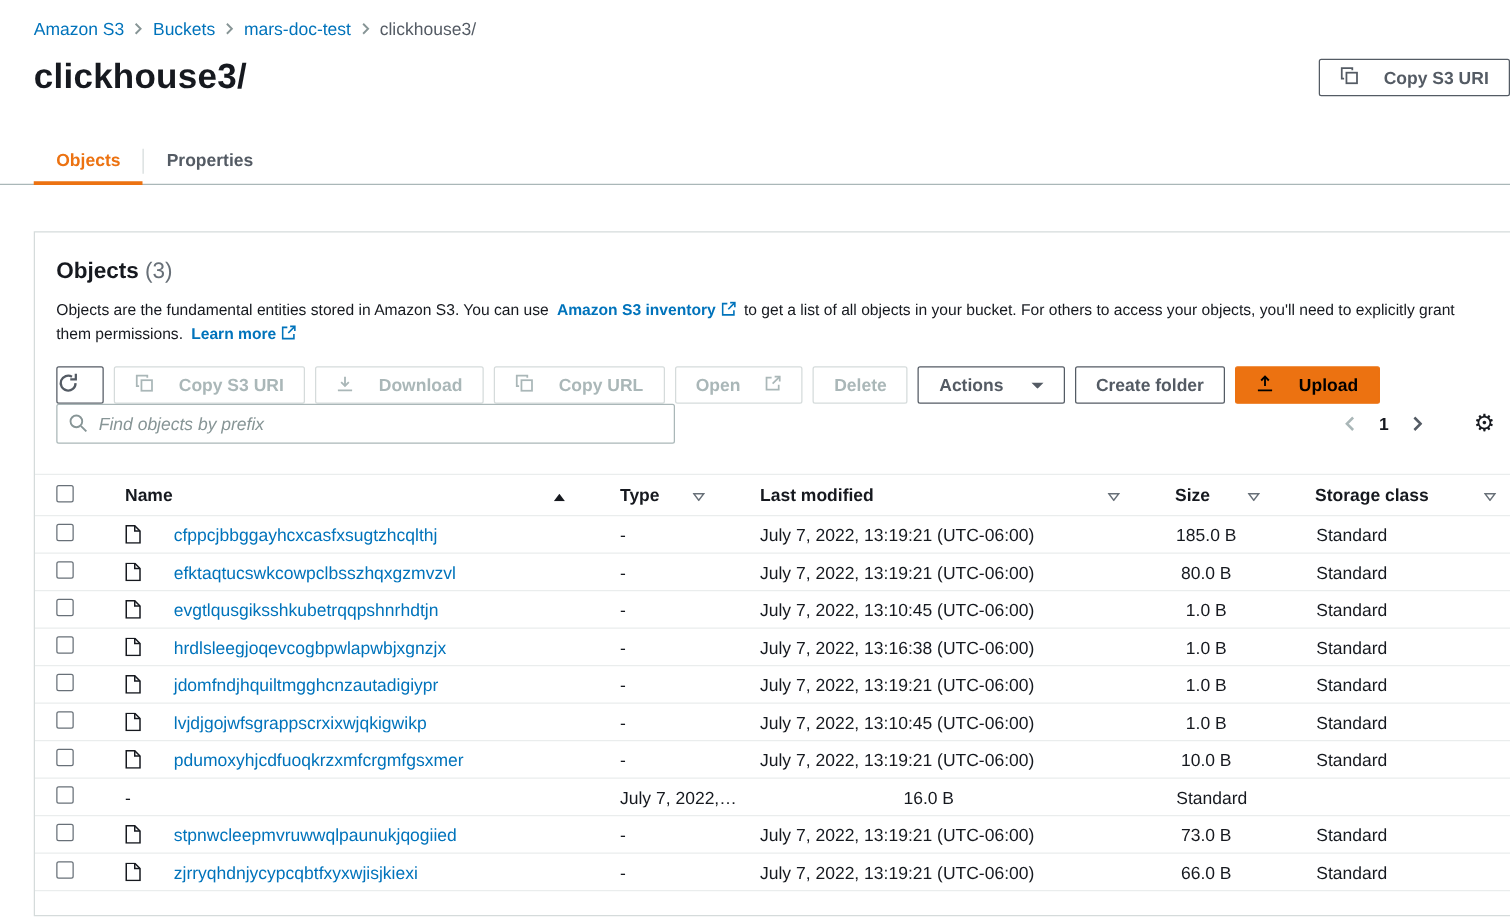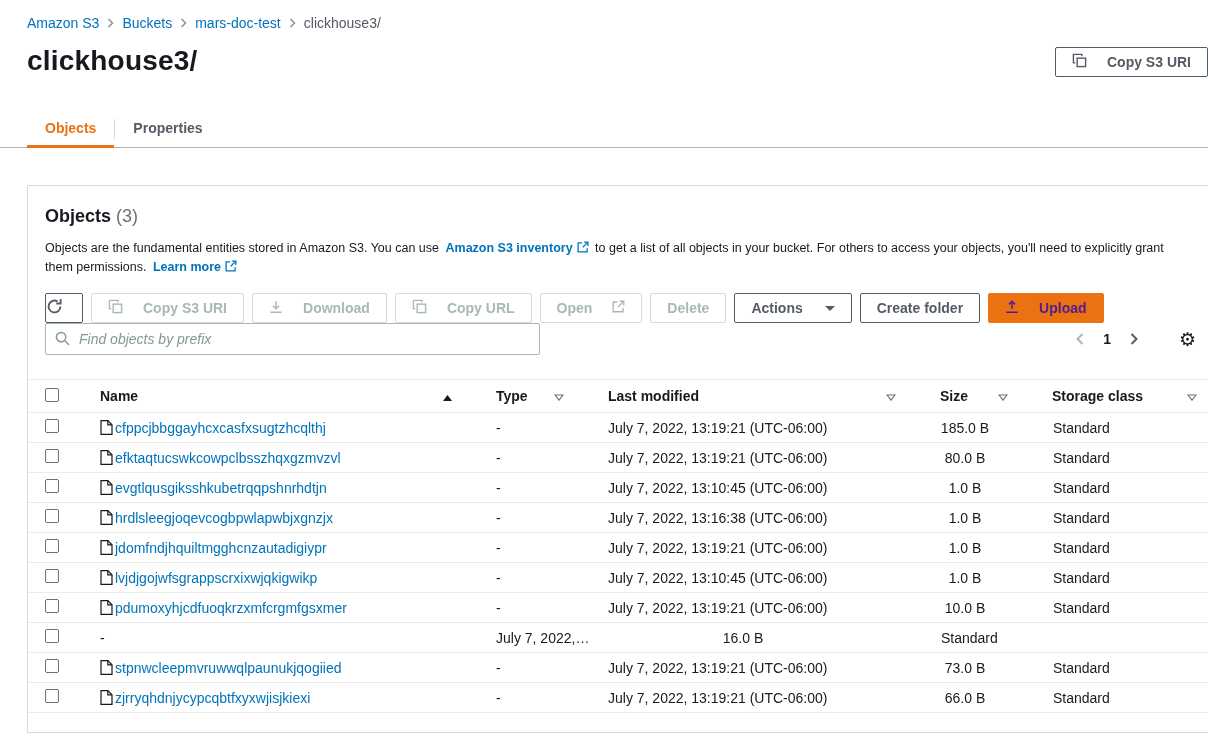--- a/index.html
+++ b/index.html
@@ -45,21 +45,21 @@
   .toolbar { display:flex; align-items:center; gap:8px; margin-top:16px; }
   .btn {
     display:inline-flex; align-items:center; justify-content:space-between; gap:20px;
     height:30px; padding:0 16px; background:#fff;
     border:1px solid #545b64; border-radius:2px;
     color:#545b64; font-weight:700; font-size:14px; font-family:inherit; cursor:pointer;
     white-space:nowrap;
   }
   .btn:disabled { border-color:#d5dbdb; color:#aab7b8; cursor:default; }
   .btn.icon-btn { width:38px; padding:0; }
-  .btn-primary { background:var(--accent); border-color:var(--accent); color:#4c1d95; }
+  .btn-primary { background:var(--accent); border-color:var(--accent); color:#000000; }
   .caret { display:inline-flex; margin-left:2px; }
 
   
   .search-row { display:flex; align-items:center; }
   .search-box { position:relative; width:495px; }
   .search-box input {
     width:100%; height:32px; border:1px solid #aab7b8; border-radius:2px;
     padding:0 10px 0 33px; font-size:14px; font-family:inherit; color:#16191f;
   }
   .search-box input::placeholder { color:#879596; font-style:italic; }
@@ -73,21 +73,21 @@
 
   
   .table { margin-top:24px; }
   .row-grid { display:grid; grid-template-columns:56px 396px 112px 332px 112px minmax(120px,1fr); align-items:center; }
   .thead { height:34px; border-top:1px solid #eaeded; border-bottom:1px solid #eaeded; }
   .th { display:flex; align-items:center; justify-content:space-between; padding:0 28px 0 16px; font-weight:700; font-size:14px; cursor:pointer; }
   .cell-check { padding-left:17px; }
   .checkbox { display:inline-block; width:14px; height:14px; border:1px solid #687078; border-radius:2px; background:#fff; cursor:pointer; }
   .trow { height:30px; border-bottom:1px solid #eaeded; font-size:14px; }
   .cell { padding-left:16px; overflow:hidden; text-overflow:ellipsis; white-space:nowrap; }
-  .cell-name { display:flex; align-items:center; gap:2px; }
+  .cell-name { display:flex; align-items:center; gap:26px; }
   .obj-link { color:var(--link); text-decoration:none; }
   .cell-size { text-align:center; padding-right:30px; padding-left:0; }
   .cell-storage { padding-left:17px; }
 </style>
 </head>
 <body>
 
 <nav class="breadcrumb">
   <a>Amazon S3</a>
   <span class="crumb-sep">

